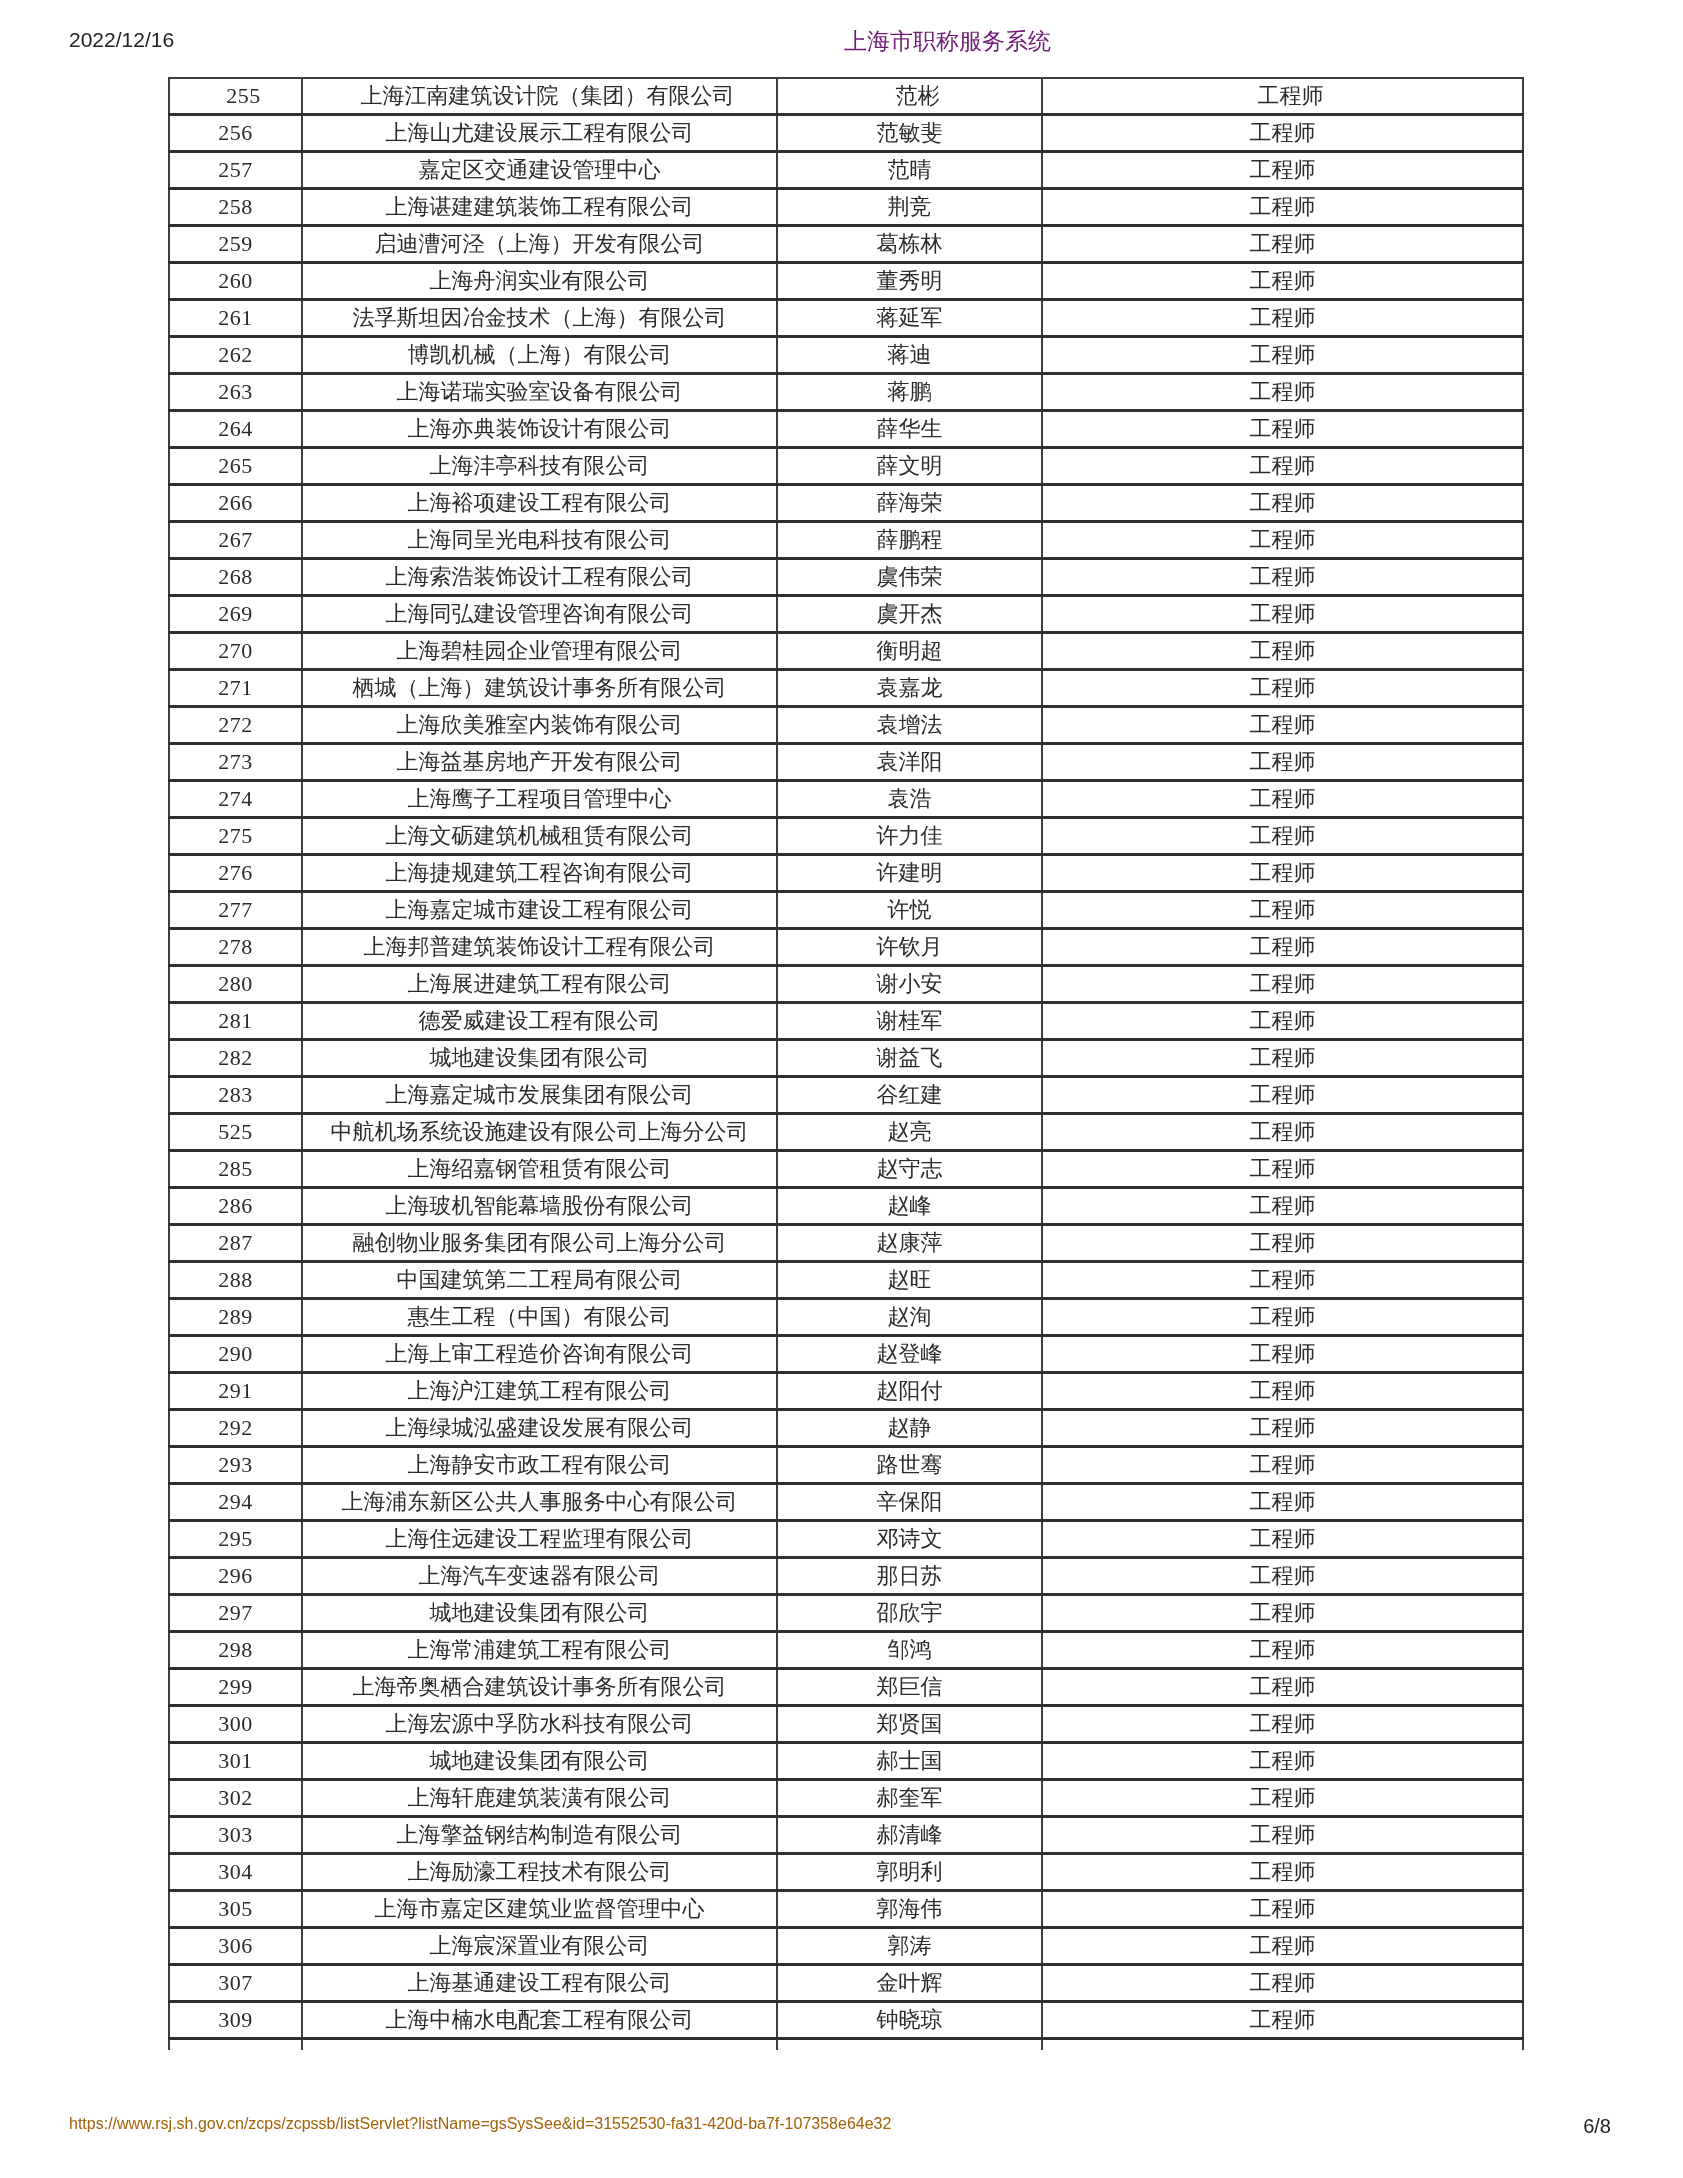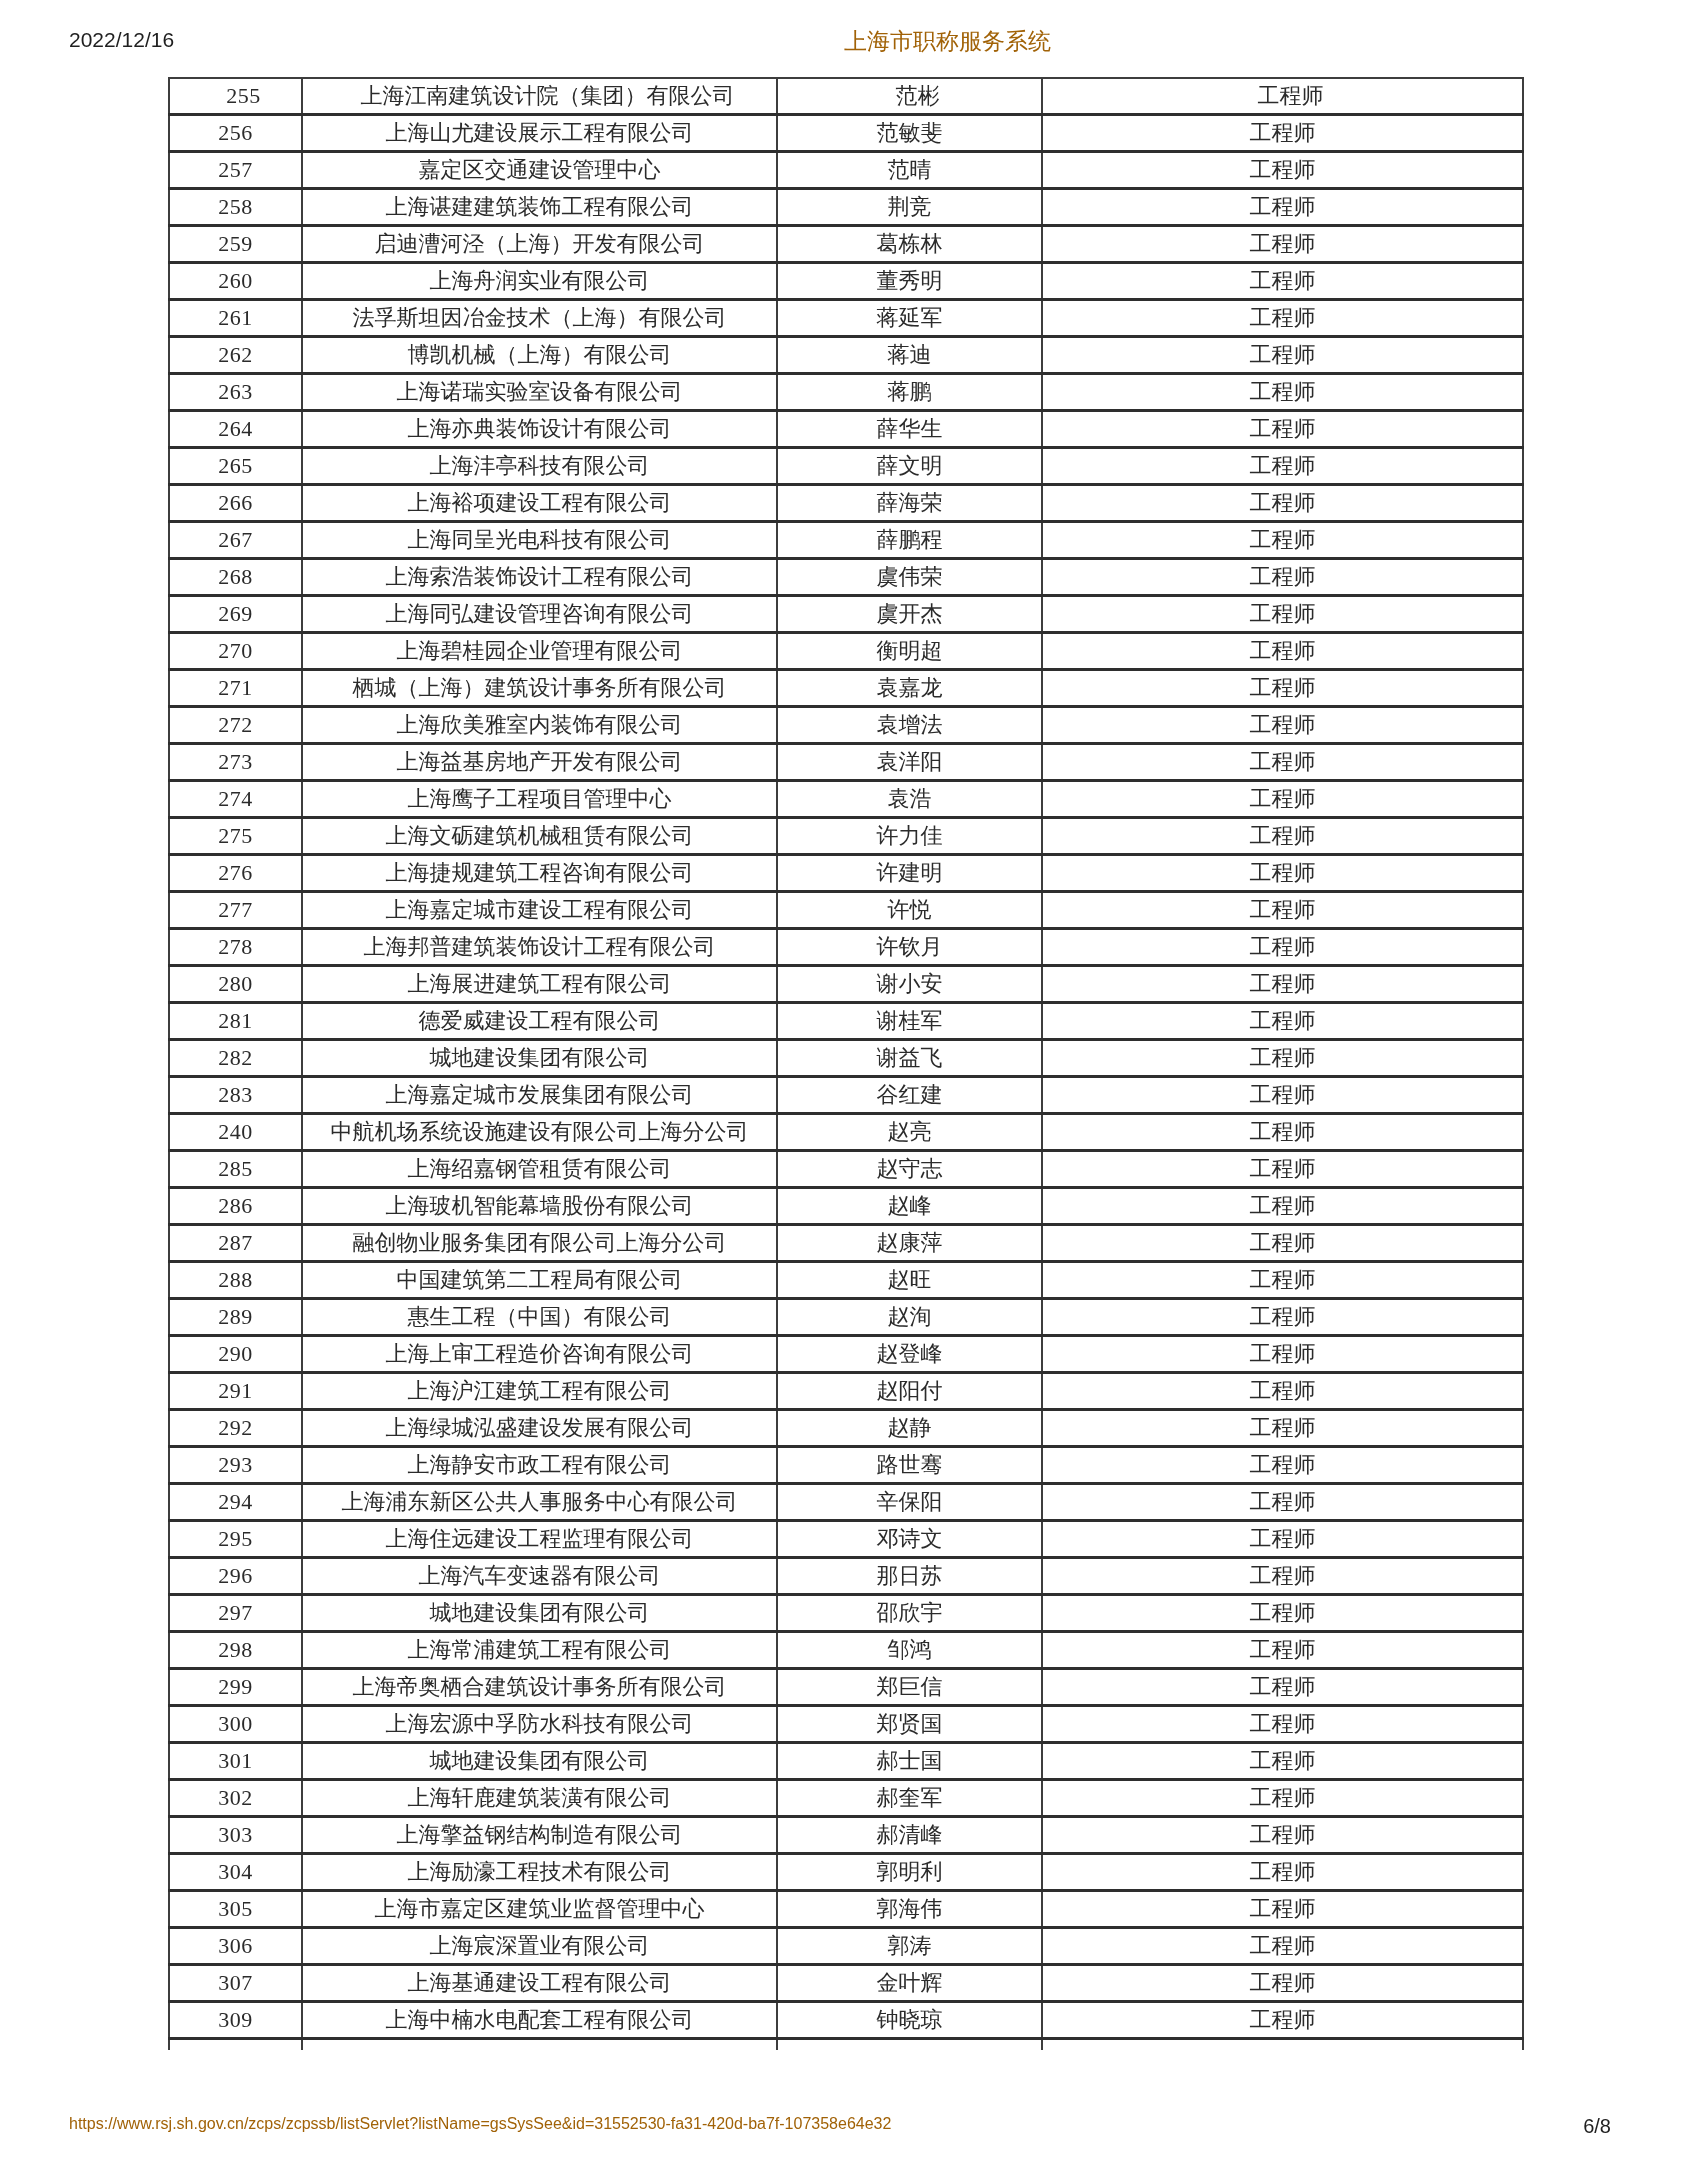--- a/index.html
+++ b/index.html
@@ -20,21 +20,21 @@
     font-family: "Liberation Sans", "DejaVu Sans", sans-serif;
     font-size: 21px;
     color: #1f1f1f;
     white-space: nowrap;
   }
   .print-title {
     position: absolute;
     left: 844px; top: 26px;
     font-family: Liberation Mono, monospace;
     font-size: 23px;
-    color: #a16207;
+    color: #701a75;
     white-space: nowrap;
   }
   .print-url {
     position: absolute;
     left: 69px; top: 2115px;
     font-family: "Liberation Sans", "DejaVu Sans", sans-serif;
     font-size: 16px;
     color: #a16207;
     white-space: nowrap;
   }
@@ -255,21 +255,21 @@
     <td class="cell-name">谢益飞</td>
     <td class="cell-title">工程师</td>
   </tr>
         <tr>
     <td class="cell-no">283</td>
     <td class="cell-company">上海嘉定城市发展集团有限公司</td>
     <td class="cell-name">谷红建</td>
     <td class="cell-title">工程师</td>
   </tr>
         <tr>
-    <td class="cell-no">240</td>
+    <td class="cell-no">525</td>
     <td class="cell-company">中航机场系统设施建设有限公司上海分公司</td>
     <td class="cell-name">赵亮</td>
     <td class="cell-title">工程师</td>
   </tr>
         <tr>
     <td class="cell-no">285</td>
     <td class="cell-company">上海绍嘉钢管租赁有限公司</td>
     <td class="cell-name">赵守志</td>
     <td class="cell-title">工程师</td>
   </tr>

